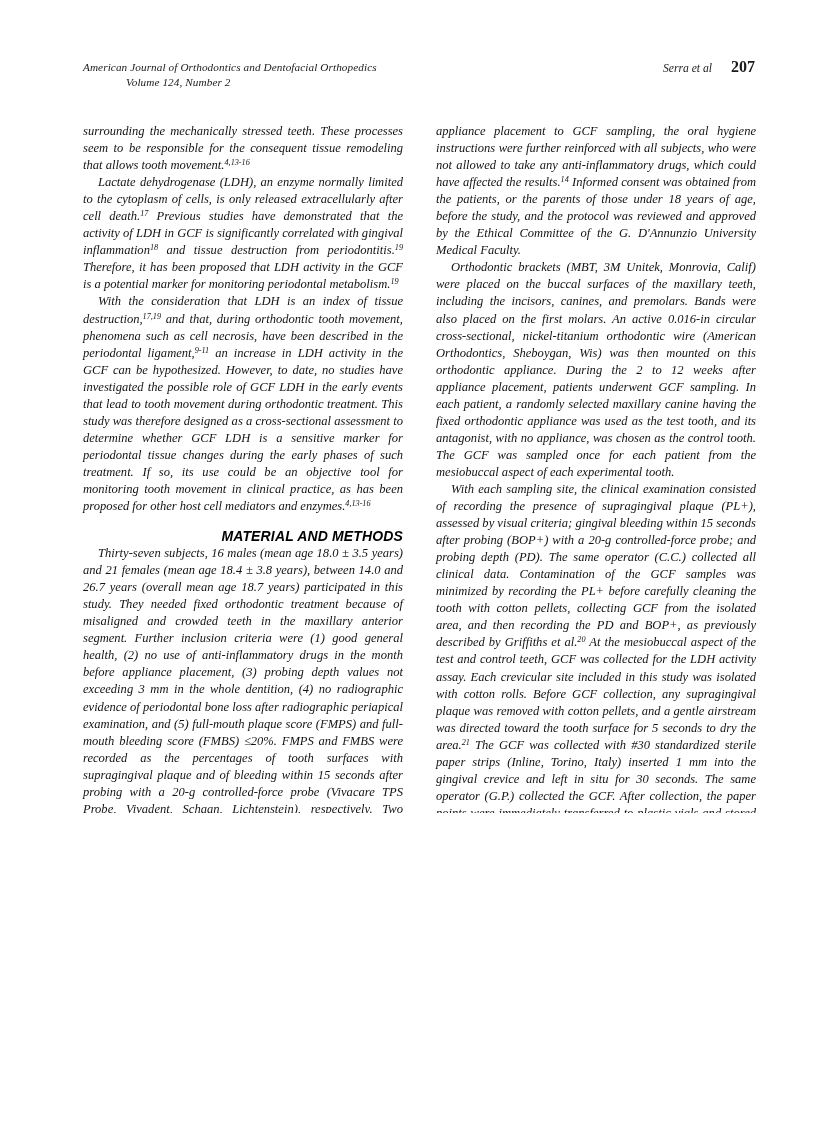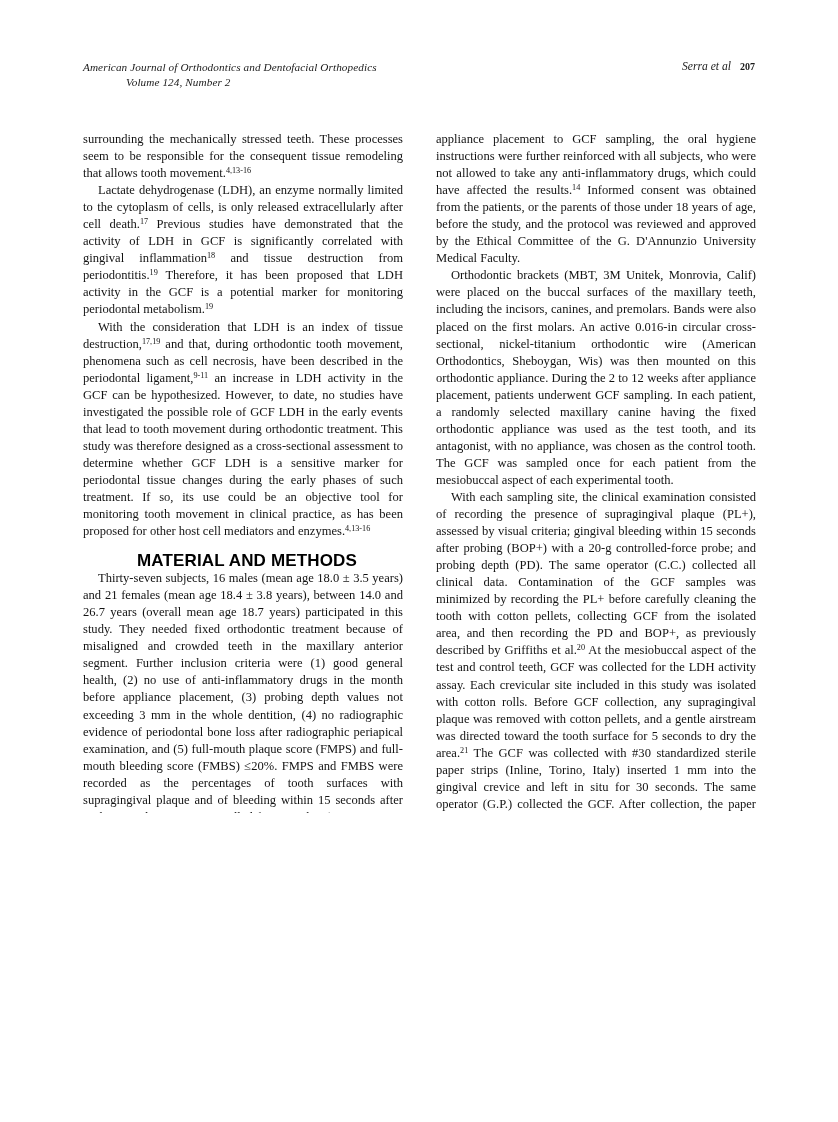--- a/index.html
+++ b/index.html
@@ -49,37 +49,38 @@
     white-space: nowrap;
     color: #1a1a1a;
   }
   .rh-right .authors {
     font-style: italic;
     margin-top: 7px;
   }
   .rh-right .pageno {
     font-weight: bold;
     font-style: normal;
-    margin-left: 9px;
-    font-size: 10px;
+    margin-left: 19px;
+    font-size: 16px;
   }
 
   
   .body-cols {
     position: absolute;
     left: 83px;
     top: 123px;
     width: 673px;
     height: 920px;
   }
   .col {
     position: absolute;
-    top: 8px;
+    top: 0;
     width: 320px;
     height: 920px;
+    font-style: italic;
   }
   .col-left  { left: 0; }
   .col-right { left: 353px; }
 
   .col p {
     margin: 0;
     font-size: 12.55px;
     line-height: 17.05px;
     text-align: justify;
     text-justify: inter-word;
@@ -94,25 +95,25 @@
   }
   sup {
     font-size: 8.2px;
     line-height: 0;
     vertical-align: 0.52em;
   }
 
   h2.section-head {
     margin: 13px 0 1px 8px;
     font-family: "Liberation Sans", "DejaVu Sans", sans-serif;
-    font-size: 17px;
+    font-size: 14px;
     line-height: 16px;
     font-weight: bold;
     letter-spacing: 0.15px;
-    text-align: center;
+    text-align: right;
     color: #000000;
   }
 </style>
 </head>
 <body>
 
 <div class="page">
 
   <div class="running-head">
     <div class="rh-left">

